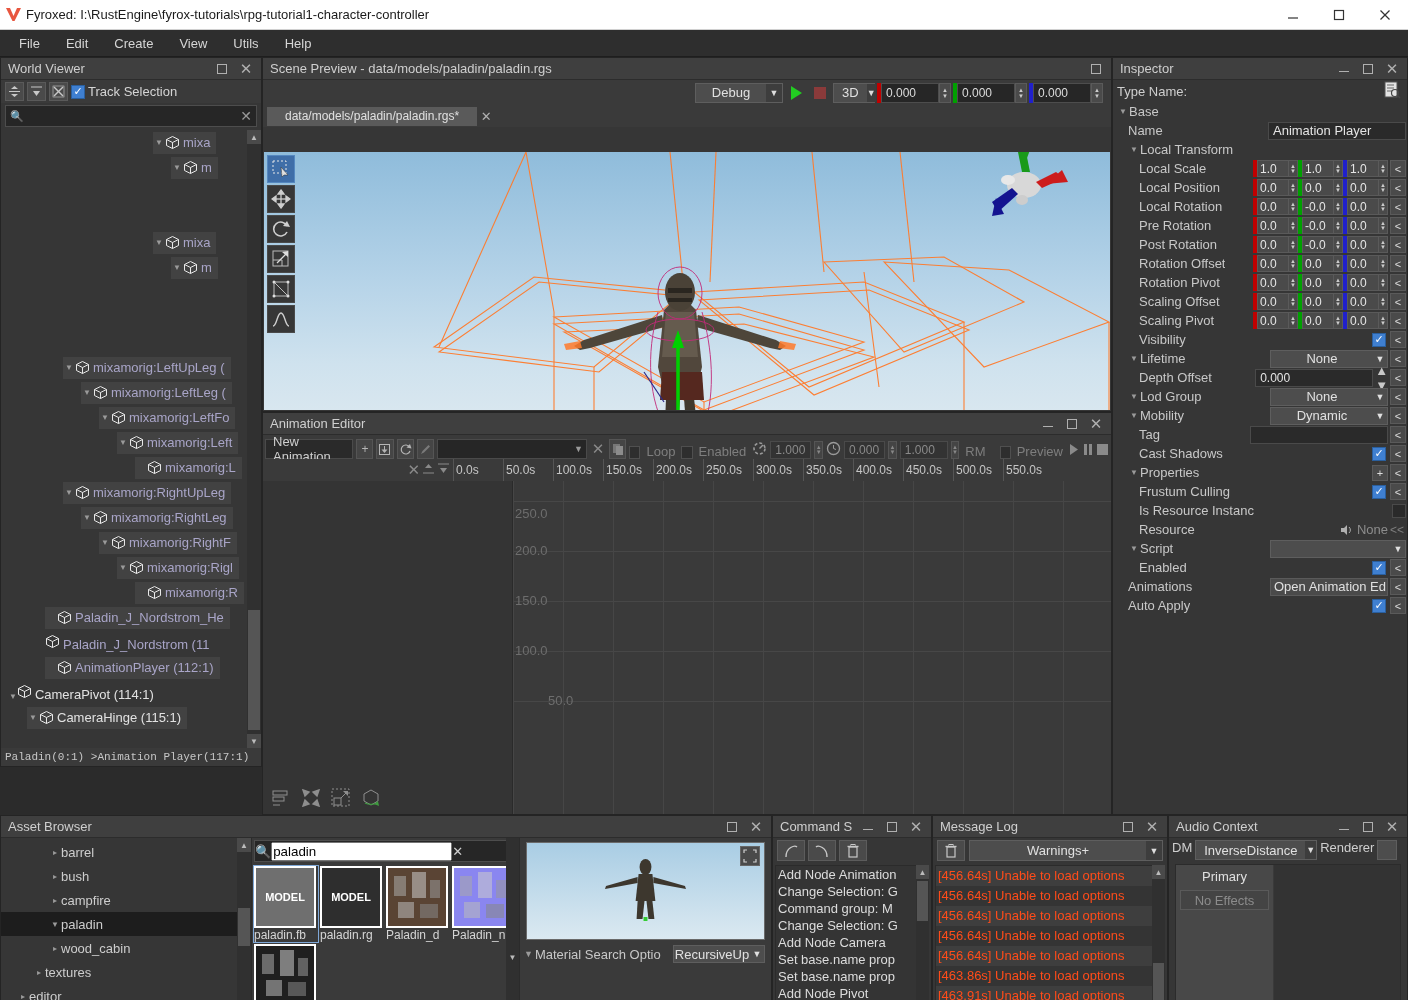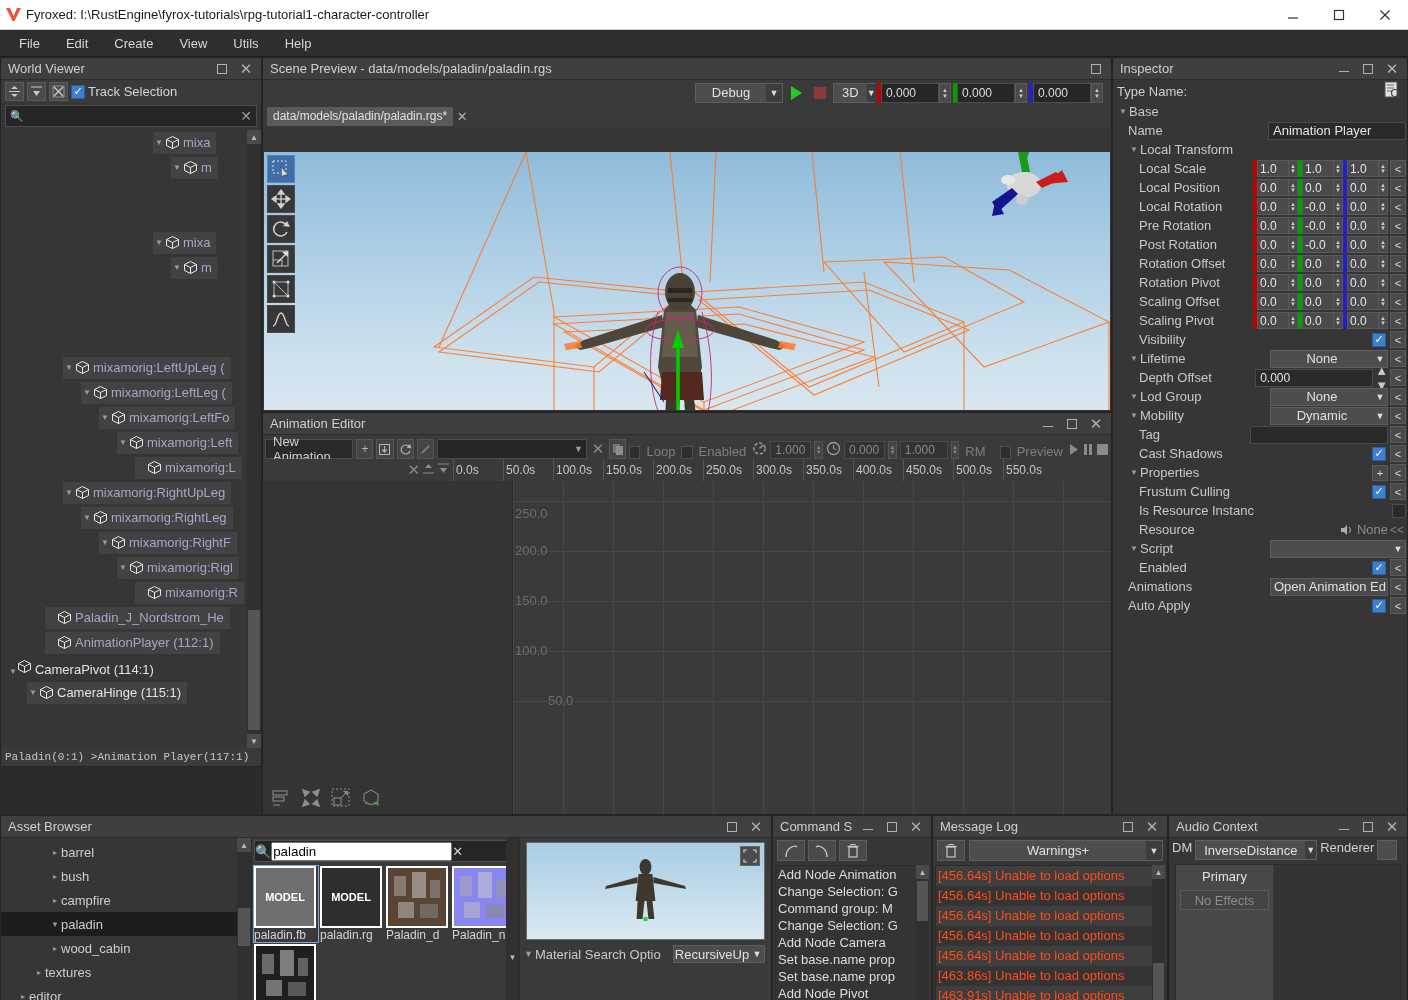--- a/index.html
+++ b/index.html
@@ -64,21 +64,21 @@
   .combo{ background:#4d4d4d; border:1px solid #5e5e5e; height:20px; display:flex; align-items:center; color:#e0e0e0; font-size:13px;}
   .combo .cv{ padding:0 8px; flex:1; text-align:center;}
   .combo .ca{ width:16px; text-align:center; font-size:9px; color:#ddd; background:#3d3d3d; height:100%; display:flex;align-items:center;justify-content:center;}
   .playbtn{ width:22px;height:20px;background:#3a3a3a;display:flex;align-items:center;justify-content:center;}
   .stopbtn{ width:22px;height:20px;background:#3a3a3a;display:flex;align-items:center;justify-content:center;}
   .numf{ display:flex; align-items:center; height:20px;}
   .numf .bar{ width:4px; height:20px;}
   .numf .nin{ background:#262626; border:1px solid #4d4d4d; height:20px; width:58px; color:#dcdcdc; font-size:12px; padding-left:4px; display:flex; align-items:center;}
   .numf .spin{ width:12px;height:20px;background:#4a4a4a;border:1px solid #5a5a5a; display:flex;flex-direction:column;align-items:center;justify-content:center;color:#ccc;font-size:6px;line-height:6px;}
   .scene-tabs{ height:22px; background:#3a3a3a; display:flex; align-items:center; padding-left:4px;}
-  .stab{ background:#5a5a5a; height:19px; display:flex; align-items:center; padding:0 6px; font-size:12px; color:#e0e0e0;}
+  .stab{ background:#5a5a5a; height:19px; display:flex; align-items:center; padding:0 18px; font-size:12px; color:#e0e0e0;}
   .stab-x{ width:18px; text-align:center; color:#b0b0b0; font-size:13px;}
   .viewport{ position:absolute; top:72px; left:1px; right:1px; bottom:1px; overflow:hidden;
       background:linear-gradient(180deg,#9dc3e0 0%,#b9d6e9 45%,#cfe2ee 75%,#d9e7ef 100%);}
   .vp-tools{ position:absolute; left:3px; top:3px; width:30px; display:flex; flex-direction:column; gap:2px; z-index:5;}
   .vpt{ width:28px;height:28px; background:#373737; border:1px solid #4a4a4a; display:flex;align-items:center;justify-content:center;}
   .vpt.active{ background:#3f6ea8; border-color:#5588c0;}
 
   
   #animeditor{ left:262px; top:355px; width:850px; height:403px; }
   .ae-toolbar{ height:24px; display:flex; align-items:flex-end; background:#3a3a3a; gap:3px; padding:0 2px;}
@@ -434,20 +434,29 @@
             <span class="hl">
               <span class="arrow"></span>
               <span class="cube"><svg width="15" height="15" viewBox="0 0 15 15">
                   <g stroke="#e8e8e8" stroke-width="1" fill="none">
                     <polygon points="7.5,1.5 13.5,4.5 13.5,10.5 7.5,13.5 1.5,10.5 1.5,4.5"></polygon>
                     <path d="M1.5 4.5 L7.5 7.5 L13.5 4.5 M7.5 7.5 L7.5 13.5"></path>
                   </g>
                 </svg></span>
               <span style="">Paladin_J_Nordstrom_He</span>
             </span>
+          </div>
+          <div class="tnode">
+            <span style="width: 44px;"></span>
+            <span class=""><span class="arrow"></span><span class="cube"><svg width="15" height="15" viewBox="0 0 15 15">
+                  <g stroke="#e8e8e8" stroke-width="1" fill="none">
+                    <polygon points="7.5,1.5 13.5,4.5 13.5,10.5 7.5,13.5 1.5,10.5 1.5,4.5"></polygon>
+                    <path d="M1.5 4.5 L7.5 7.5 L13.5 4.5 M7.5 7.5 L7.5 13.5"></path>
+                  </g>
+                </svg></span><span style="">Paladin_J_Nordstrom (11</span></span>
           </div>
           <div class="tnode">
             <span style="width: 44px;"></span>
             <span class="hl">
               <span class="arrow"></span>
               <span class="cube"><svg width="15" height="15" viewBox="0 0 15 15">
                   <g stroke="#e8e8e8" stroke-width="1" fill="none">
                     <polygon points="7.5,1.5 13.5,4.5 13.5,10.5 7.5,13.5 1.5,10.5 1.5,4.5"></polygon>
                     <path d="M1.5 4.5 L7.5 7.5 L13.5 4.5 M7.5 7.5 L7.5 13.5"></path>
                   </g>

